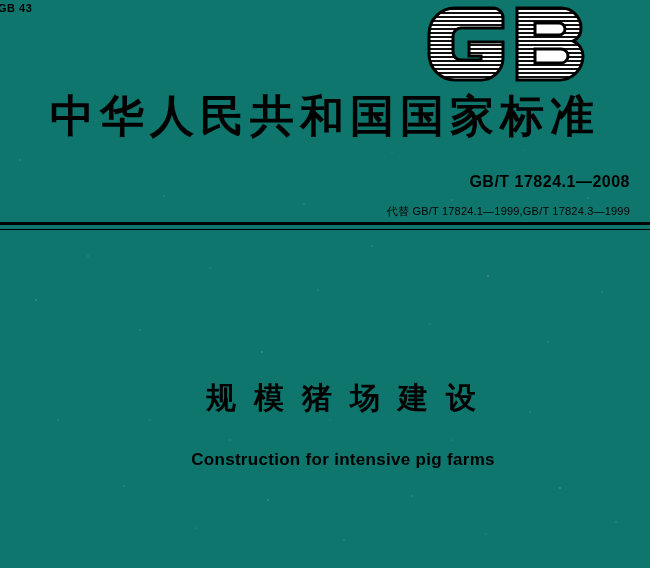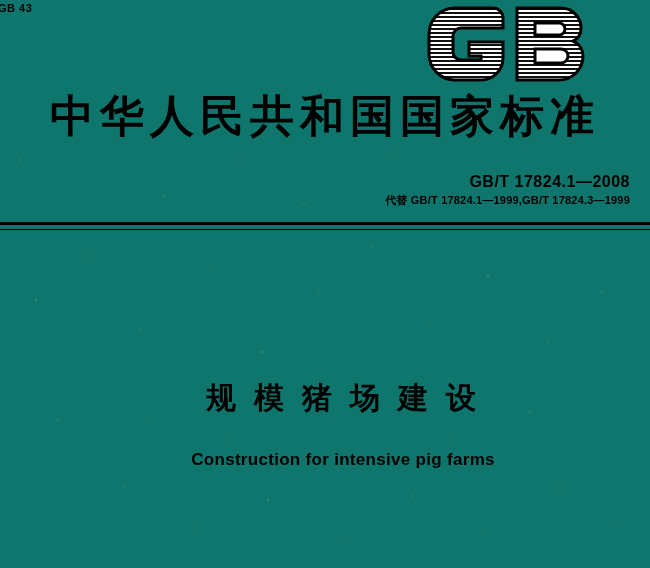--- a/index.html
+++ b/index.html
@@ -78,24 +78,24 @@
     font-family: "Liberation Sans", sans-serif;
   }
   .std-number .main {
     font-size: 16px;
     font-weight: 700;
     letter-spacing: 0.5px;
     line-height: 20px;
   }
   .std-number .replaces {
     font-size: 11px;
-    font-weight: 700;
+    font-weight: 400;
     letter-spacing: 0.2px;
     line-height: 16px;
-    margin-top: 0;
+    margin-top: 11px;
   }
 
   
   .rule {
     position: absolute;
     left: 0;
     width: 650px;
     background: #000;
   }
   .rule-thick {

